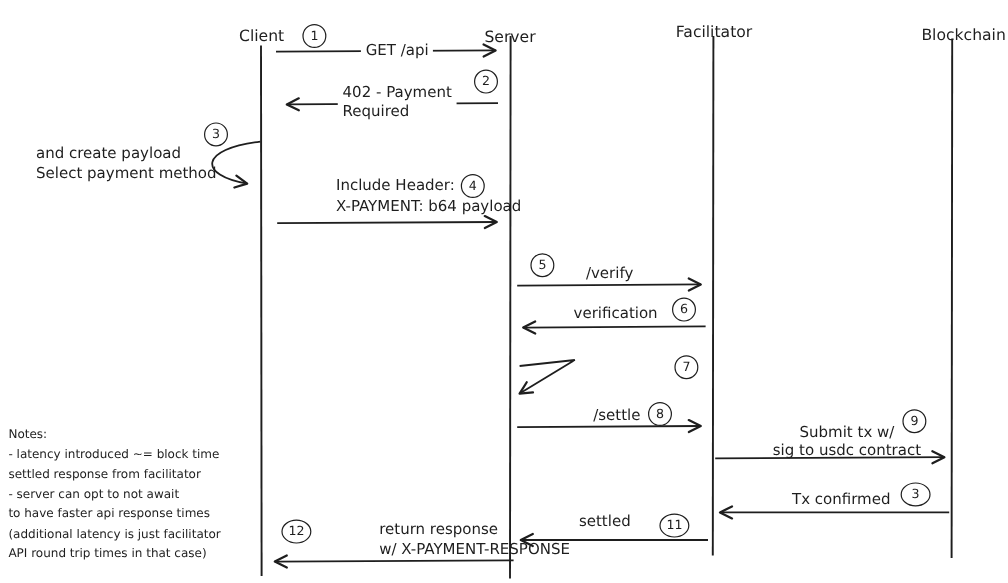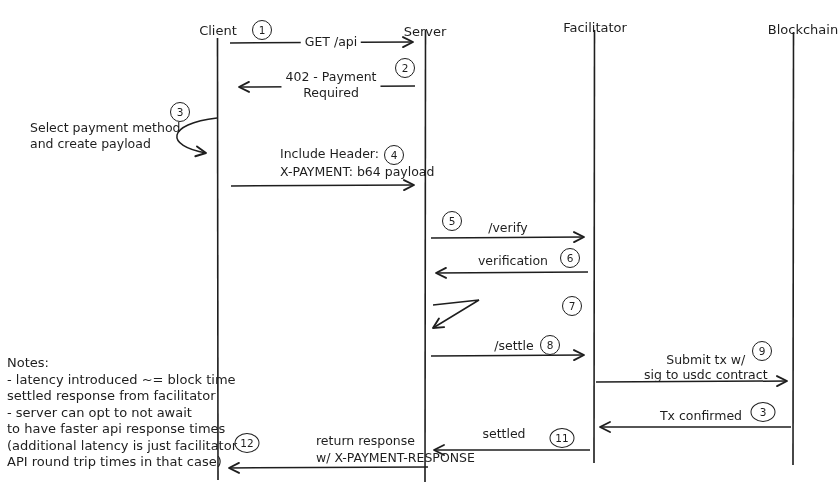--- a/index.html
+++ b/index.html
@@ -2,31 +2,31 @@
 <html><head>
 <meta charset="utf-8">
 <style>
   html,body { margin:0; padding:0; background:#ffffff; }
   .canvas {
     position:relative; width:840px; height:486px; background:#ffffff;
     font-family:"DejaVu Sans", sans-serif; color:#1e1e1e; overflow:hidden;
   }
   svg.wires { position:absolute; left:0; top:0; }
   .lbl { position:absolute; font-size:12.5px; line-height:16px; white-space:nowrap; }
-  .lbl.c { transform:translateX(-50%); text-align:center; }
+  .lbl.c { transform:translateX(-50%); }
   .lbl.bg { background:#ffffff; padding:0 4px; }
   .actor { position:absolute; transform:translateX(-50%); font-size:13px; white-space:nowrap;margin-top:16px; }
   .badge {
     position:absolute; box-sizing:border-box; transform:translate(-50%,-50%);
     border:1.4px solid #1e1e1e; border-radius:50%; background:#ffffff;
     display:flex; align-items:center; justify-content:center; font-size:10.5px;
   }
   .badge.s { width:20px; height:20px; }
   .badge.d { width:25px; height:20px; }
-  .notes { position:absolute; left:7px; top:355px; font-size:13px; line-height:16.5px; }
+  .notes { position:absolute; left:7px; top:355px; font-size:10px; line-height:16.5px; }
   .m4lh { line-height:18px; }
   .m9lh { line-height:15px;text-align:center; }
   .m12lh { line-height:17px;margin-left:48px; }
 </style>
 </head>
 <body>
 
 <div class="canvas">
 
   <svg class="wires" width="840" height="486" viewBox="0 0 840 486">
@@ -100,22 +100,22 @@
   <div class="lbl c bg" style="left:331px; top:34px;">
     <div>GET /api</div>
   </div>
 
   <div class="lbl c bg" style="left:331px; top:69px;">
     <div>402 - Payment</div>
     <div>Required</div>
   </div>
 
   <div class="lbl" style="left:30px; top:120px;">
+    <div>and create payload</div>
     <div>Select payment method</div>
-    <div>and create payload</div>
   </div>
 
   <div class="lbl m4lh" style="left:249px; top:145px;margin-left:31px;">
     <div>Include Header:</div>
     <div>X-PAYMENT: b64 payload</div>
   </div>
 
   <div class="lbl c" style="left:508px; top:220px;">
     <div>/verify</div>
   </div>

